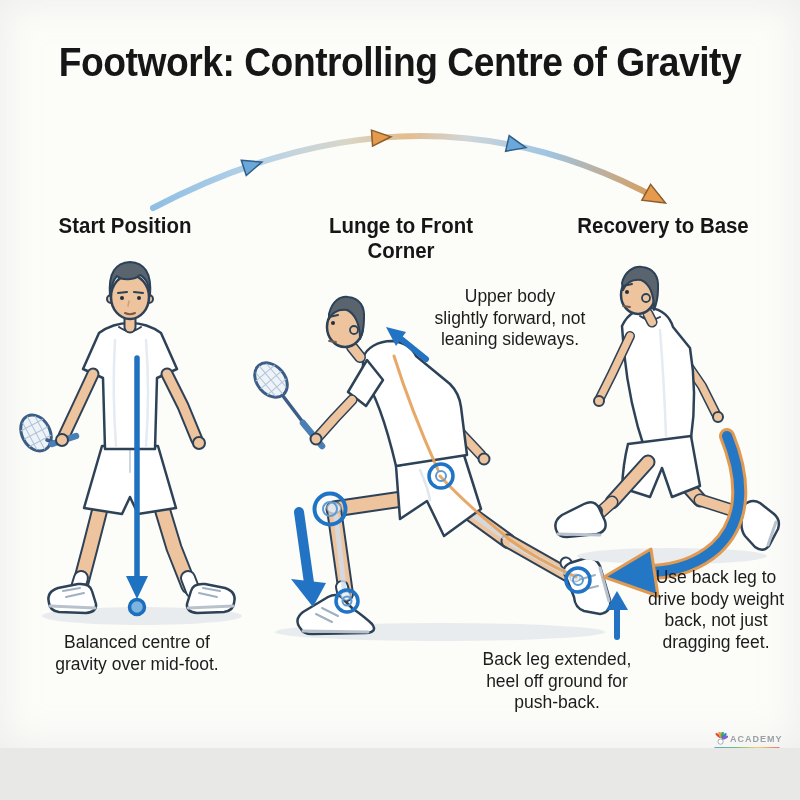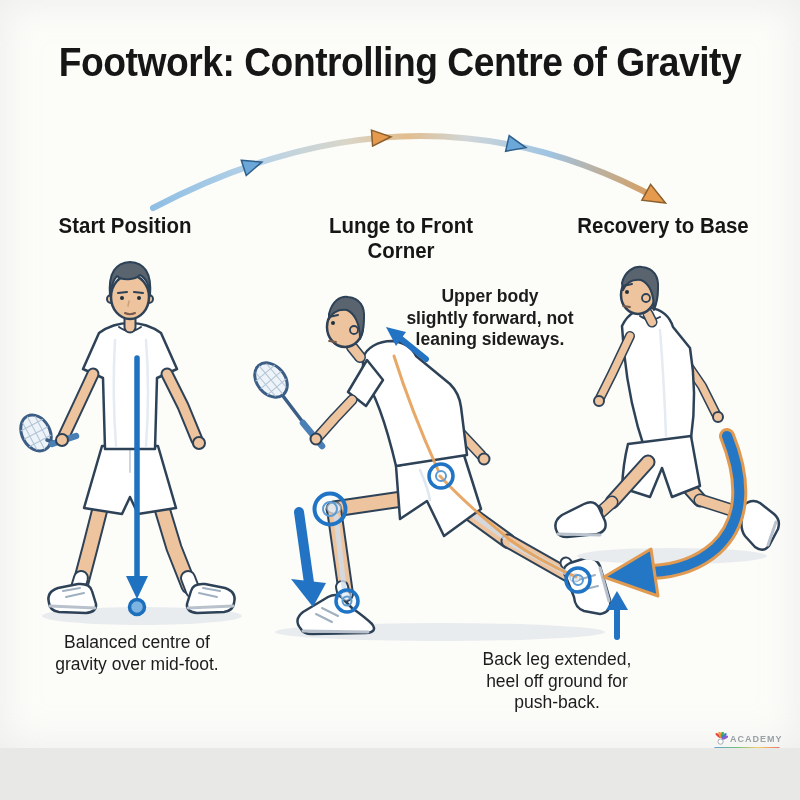--- a/index.html
+++ b/index.html
@@ -9,21 +9,21 @@
   #art{position:absolute;left:0;top:0;width:800px;height:800px;}
   .txt{position:absolute;text-align:center;}
   #title{left:0;top:40px;width:800px;font-size:40px;font-weight:700;letter-spacing:-.5px;
          transform:scaleX(.93);transform-origin:50% 50%;}
   .stage-label{font-size:21.5px;font-weight:700;transform:scaleX(.95);transform-origin:50% 50%;}
   #label-start{left:25px;top:214px;width:200px;}
   #label-lunge{left:301px;top:214px;width:200px;}
   #label-recovery{left:563px;top:214px;width:200px;}
   .caption{font-size:17.5px;line-height:1.24;white-space:pre-line;color:#1c1c1c;}
   #cap-balanced{left:37px;top:632px;width:200px;}
-  #cap-upper{left:390px;top:286px;width:200px;font-weight:bold;}
+  #cap-upper{left:410px;top:286px;width:200px;}
   #cap-knee{left:251px;top:649px;width:200px;}
   #cap-backleg{left:457px;top:649px;width:200px;}
   #cap-useback{left:631px;top:567px;width:170px;}
   #logo{position:absolute;left:714px;top:732px;width:84px;display:flex;flex-direction:column;
         align-items:flex-start;gap:1px;color:#8f959b;}
   #logo .row1{display:flex;align-items:center;gap:2px;}
   #logo .academy{font-size:9px;font-weight:700;letter-spacing:1px;color:#9aa0a6;}
   #logo .bar{width:66px;height:3px;border-radius:2px;opacity:.75;
         background:linear-gradient(90deg,#3b82c4,#3fae5a,#f4c63c,#e64545);}
   #logo .name{font-size:10.5px;font-weight:400;letter-spacing:.4px;color:#878d94;}
@@ -265,20 +265,24 @@
 <div class="txt stage-label" id="label-recovery">Recovery to Base</div>
 
 <div class="txt caption" id="cap-balanced">Balanced centre of
 gravity over mid-foot.</div>
 <div class="txt caption" id="cap-upper">Upper body
 slightly forward, not
 leaning sideways.</div>
 <div class="txt caption" id="cap-backleg">Back leg extended,
 heel off ground for
 push-back.</div>
+<div class="txt caption" id="cap-useback">Use back leg to
+drive body weight
+back, not just
+dragging feet.</div>
 
 <div id="logo">
   <div class="row1">
     <svg width="14" height="14" viewBox="0 0 16 16">
       <ellipse cx="5" cy="4" rx="1.6" ry="4" transform="rotate(-50 5 4)" fill="#e64545"></ellipse>
       <ellipse cx="7" cy="3" rx="1.6" ry="4" transform="rotate(-20 7 3)" fill="#f59b3c"></ellipse>
       <ellipse cx="9.5" cy="3" rx="1.6" ry="4" transform="rotate(10 9.5 3)" fill="#3fae5a"></ellipse>
       <ellipse cx="11.5" cy="4.5" rx="1.6" ry="4" transform="rotate(40 11.5 4.5)" fill="#3b82c4"></ellipse>
       <ellipse cx="12.5" cy="6.5" rx="1.6" ry="4" transform="rotate(65 12.5 6.5)" fill="#8e5bd0"></ellipse>
       <circle cx="7.5" cy="11" r="3" fill="#ffffff" stroke="#9aa0a6" stroke-width="1"></circle>

